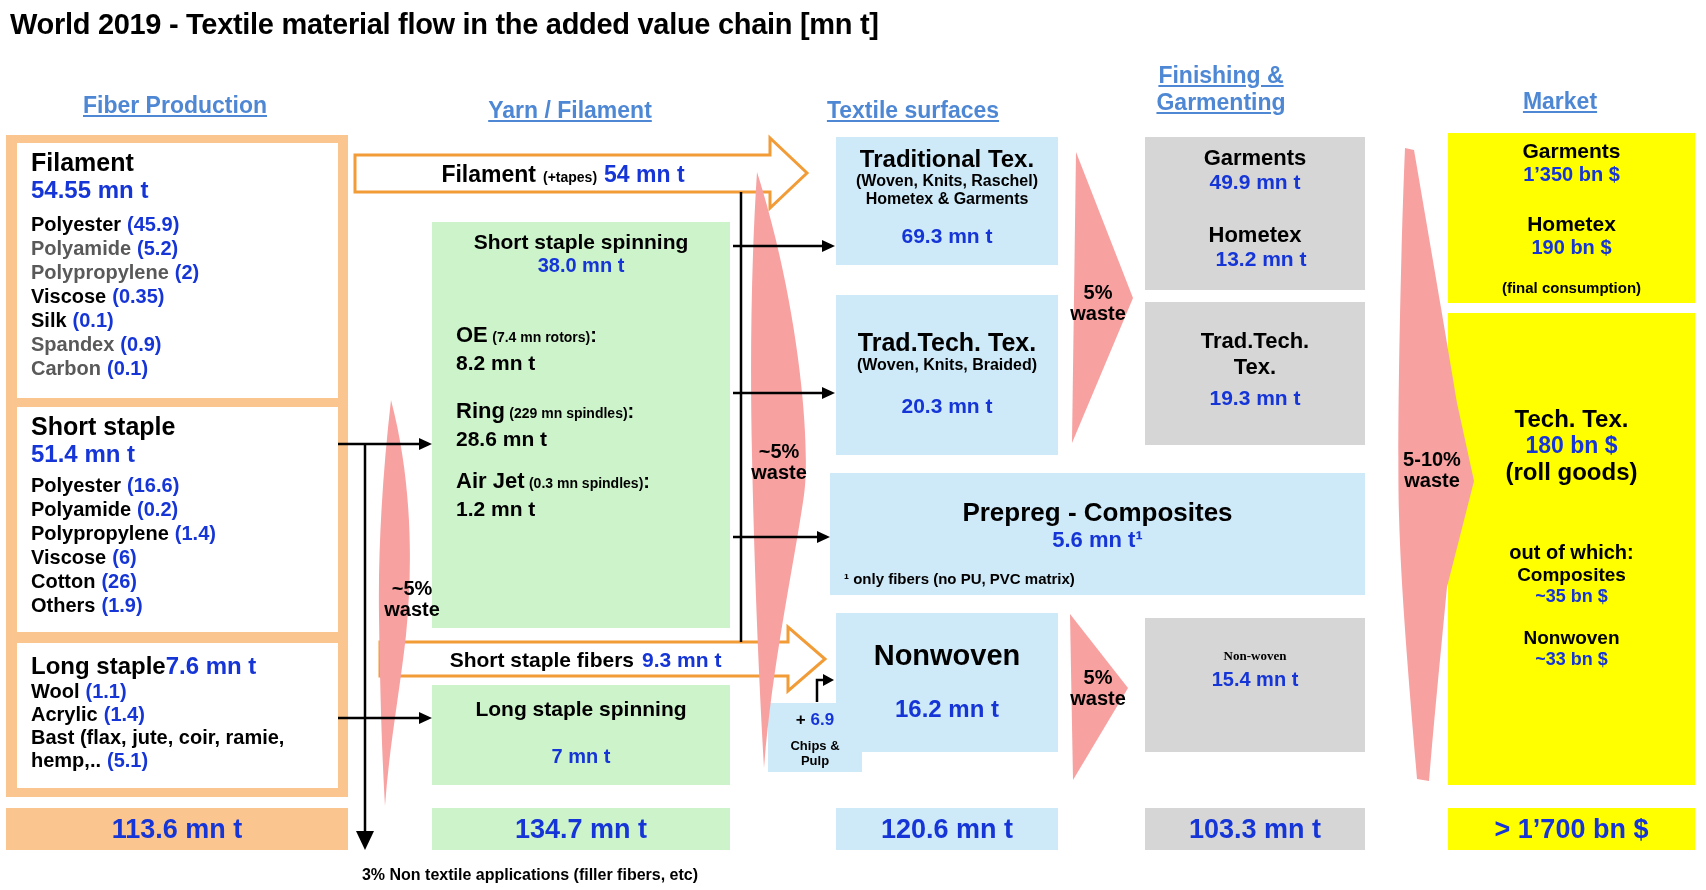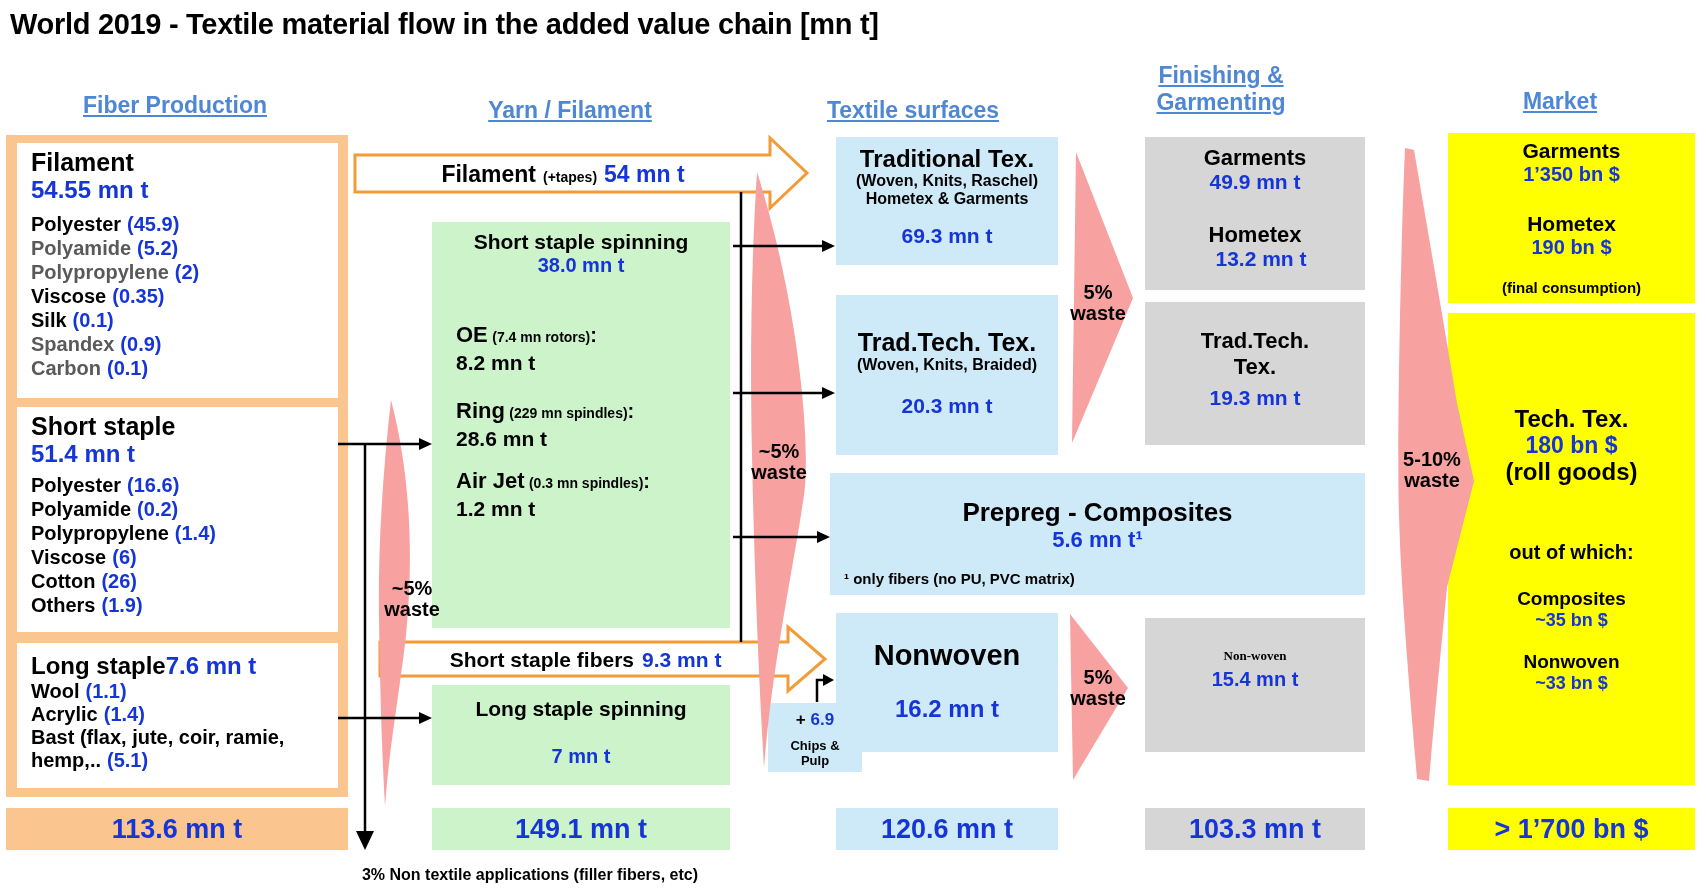--- a/index.html
+++ b/index.html
@@ -106,21 +106,21 @@
       <div><span class="pname">Air Jet</span> <span class="pdetail">(0.3 mn spindles)</span><span class="pcolon">:</span></div>
       <div class="pvalue">1.2 mn t</div>
     </div>
   </div>
 
   <div class="abs greenbox" style="left:432px;top:685px;width:298px;height:100px;">
     <div class="gtitle" style="margin-top:12px;">Long staple spinning</div>
     <div class="gvalue blue" style="margin-top:24px;">7 mn t</div>
   </div>
 
-  <div class="abs greenbox total blue" style="left:432px;top:808px;width:298px;height:42px;">149.1 mn t</div>
+  <div class="abs greenbox total blue" style="left:432px;top:808px;width:298px;height:42px;">134.7 mn t</div>
 
   <div class="abs bluebox" style="left:836px;top:137px;width:222px;height:128px;">
     <div style="font-size:24px;line-height:27px;margin-top:8px;">Traditional Tex.</div>
     <div style="font-size:16px;line-height:18px;">(Woven, Knits, Raschel)</div>
     <div style="font-size:16px;line-height:18px;">Hometex &amp; Garments</div>
     <div class="blue" style="font-size:21px;margin-top:16px;">69.3 mn t</div>
   </div>
 
   <div class="abs bluebox" style="left:836px;top:295px;width:222px;height:160px;">
     <div style="font-size:25px;line-height:28px;margin-top:33px;">Trad.Tech. Tex.</div>
@@ -173,21 +173,21 @@
     <div style="font-size:21px;line-height:24px;margin-top:26px;">Hometex</div>
     <div class="blue" style="font-size:20px;line-height:23px;">190 bn $</div>
     <div style="font-size:15px;margin-top:20px;">(final consumption)</div>
   </div>
 
   <div class="abs yellowbox" style="left:1448px;top:313px;width:247px;height:472px;">
     <div style="font-size:24px;line-height:27px;margin-top:92px;">Tech. Tex.</div>
     <div class="blue" style="font-size:23px;line-height:26px;">180 bn $</div>
     <div style="font-size:24px;line-height:27px;">(roll goods)</div>
     <div style="font-size:20px;margin-top:56px;">out of which:</div>
-    <div style="font-size:19px;line-height:22px;margin-top:24px;">Composites</div>
+    <div style="font-size:19px;line-height:22px;">Composites</div>
     <div class="blue" style="font-size:18px;line-height:21px;">~35 bn $</div>
     <div style="font-size:19px;line-height:22px;margin-top:20px;">Nonwoven</div>
     <div class="blue" style="font-size:18px;line-height:21px;">~33 bn $</div>
   </div>
 
   <div class="abs yellowbox total blue" style="left:1448px;top:808px;width:247px;height:42px;">&gt; 1’700 bn $</div>
 
   <svg class="abs" style="left:0;top:0;" width="1706" height="890" viewBox="0 0 1706 890">
 
     <path d="M355,155 H770 V138 L807,173 L770,208 V192 H355 Z" fill="#ffffff" stroke="#F29C38" stroke-width="3" stroke-linejoin="miter"></path>

